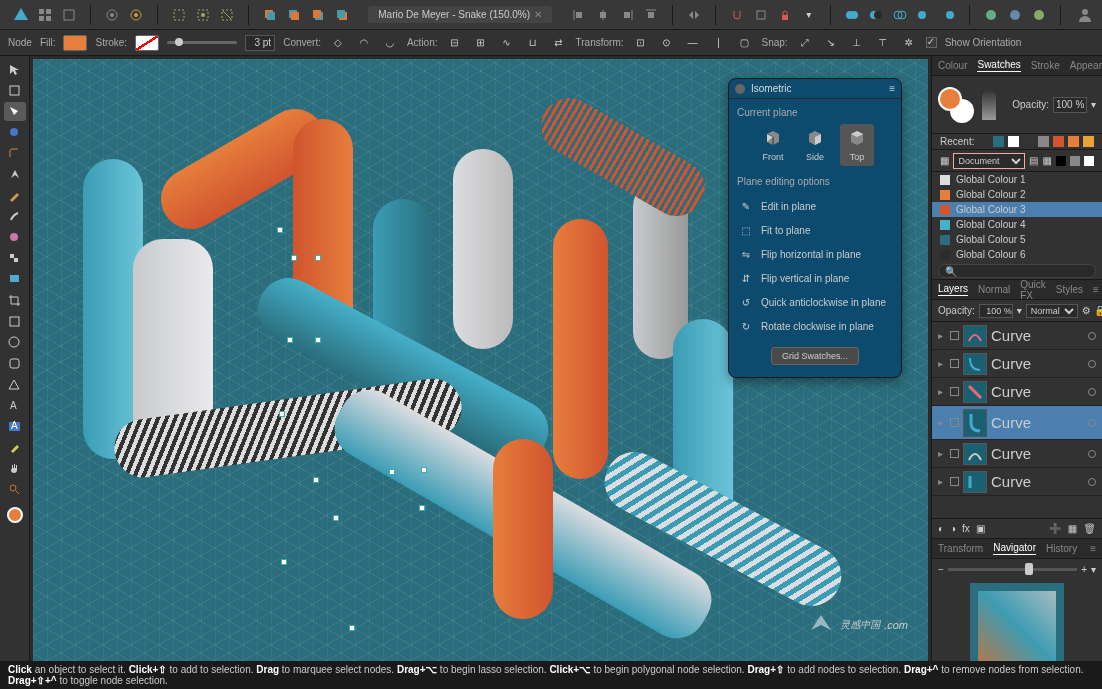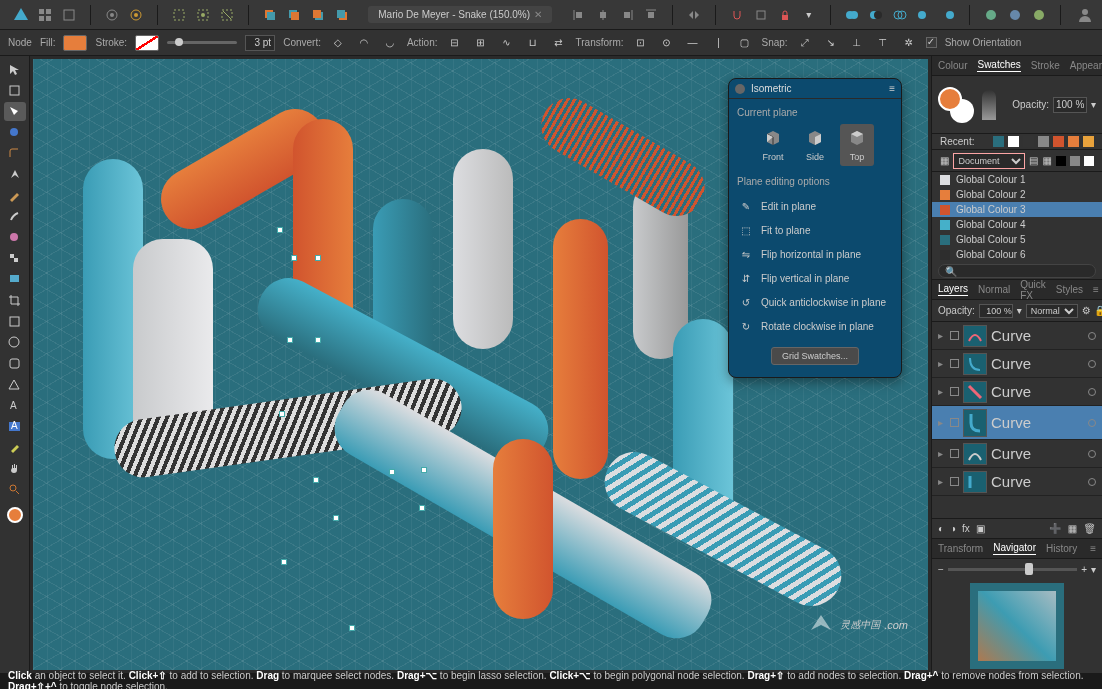--- a/index.html
+++ b/index.html
@@ -66,21 +66,21 @@
 .layer-item.big .thumb{height:28px}
 .layer-item .name{flex:1;font-size:15px}
 .layer-item .dot{width:8px;height:8px;border:1px solid #888;border-radius:50%}
 .layer-footer{height:20px;display:flex;align-items:center;padding:0 6px;gap:6px;border-top:1px solid #1a1a1a;justify-content:flex-end}
 .nav-area{border-top:1px solid #1a1a1a}
 .nav-slider{height:20px;display:flex;align-items:center;padding:0 6px;gap:4px}
 .nav-slider .track{flex:1;height:3px;background:#555;position:relative}
 .nav-slider .track::after{content:"";position:absolute;width:8px;height:12px;background:#ccc;top:-5px;left:60%;border-radius:2px}
 .nav-preview{height:94px;padding:4px;display:flex;justify-content:center}
 .nav-preview .pv{width:94px;height:86px;background:#2a6e7d;position:relative;overflow:hidden}
-.status-bar{position:absolute;bottom:0;left:0;right:0;height:16px;background:#1a1a1a;color:#bbb;padding:2px 8px;font-size:9px;display:flex;align-items:center}
+.status-bar{position:absolute;bottom:0;left:0;right:0;height:28px;background:#1a1a1a;color:#bbb;padding:2px 8px;font-size:9px;display:flex;align-items:center}
 .status-bar b{color:#fff;font-weight:600}
 .iso-panel{position:absolute;top:78px;left:728px;width:174px;background:#0c4a6e;border:1px solid #1a1a1a;border-radius:8px;box-shadow:0 4px 12px rgba(0,0,0,0.4);z-index:10}
 .iso-head{height:20px;display:flex;align-items:center;padding:0 6px;gap:6px;border-bottom:1px solid #2a2a2a}
 .iso-head .close{width:10px;height:10px;border-radius:50%;background:#666}
 .iso-head .title{flex:1;color:#ddd}
 .iso-body{padding:8px}
 .iso-label{text-align:left;color:#aaa;margin-bottom:6px}
 .plane-row{display:flex;justify-content:center;gap:8px;margin-bottom:10px}
 .plane-btn{width:34px;text-align:center;padding:4px;border-radius:3px;cursor:pointer}
 .plane-btn.on{background:#555}

